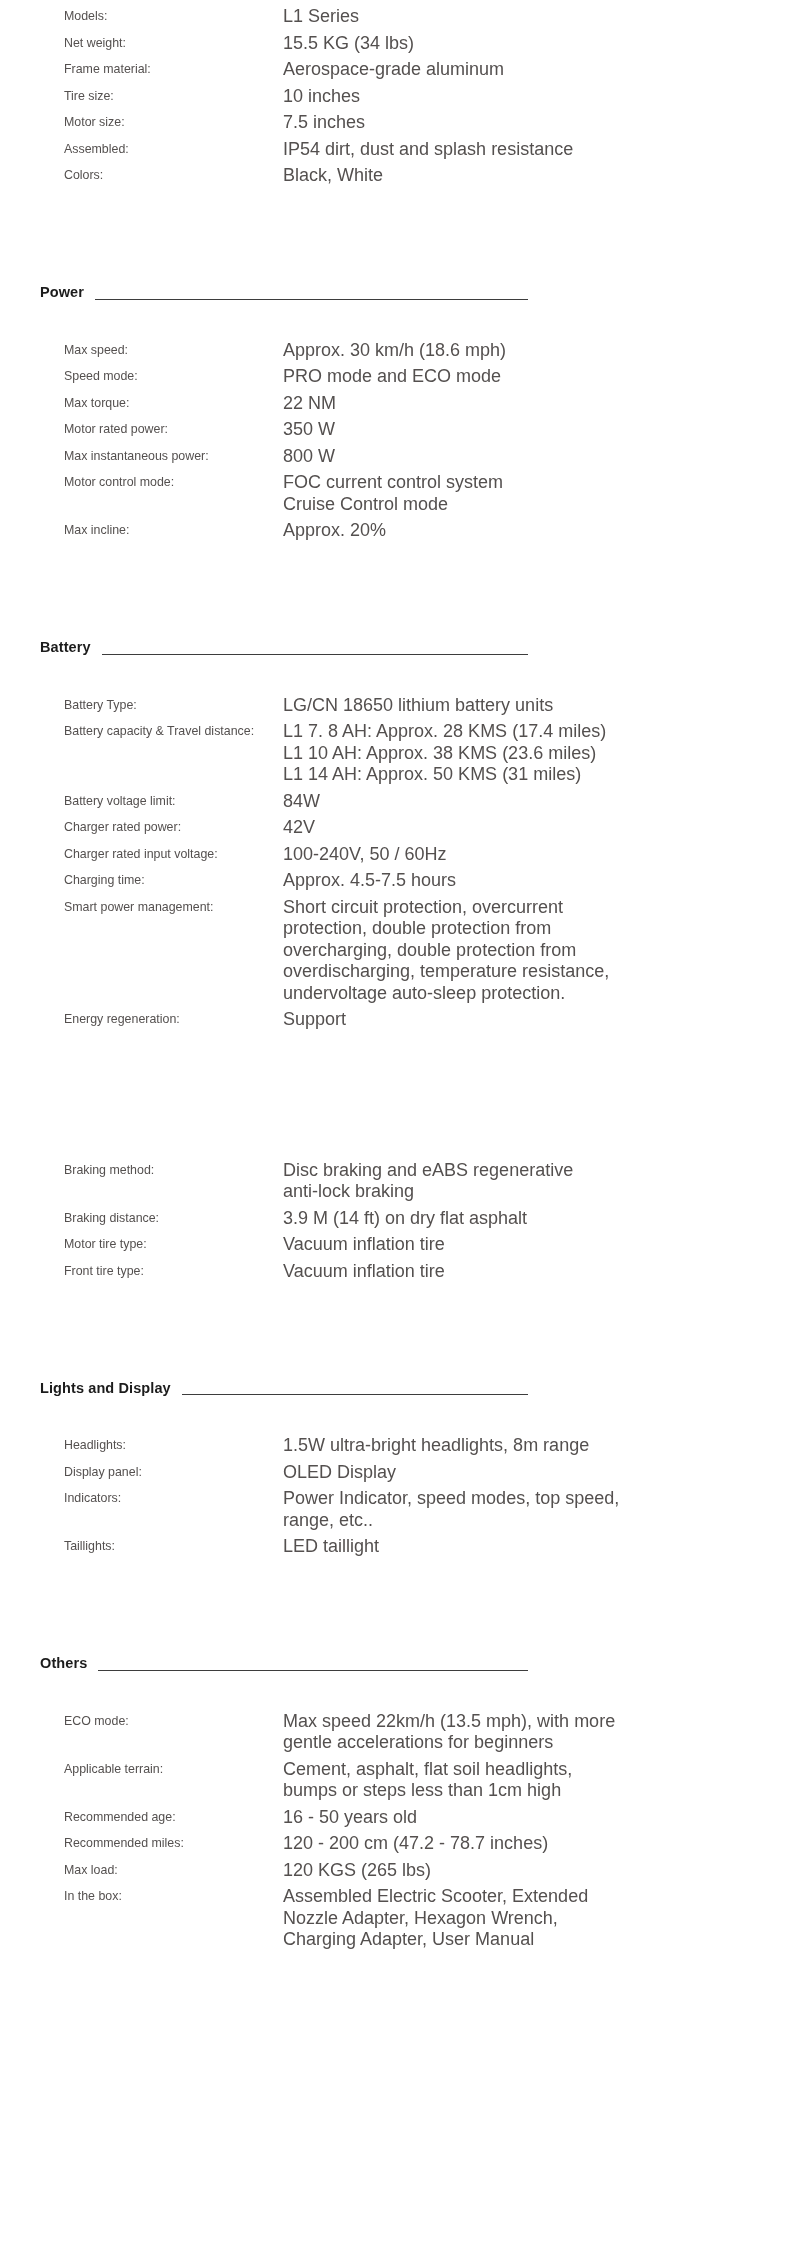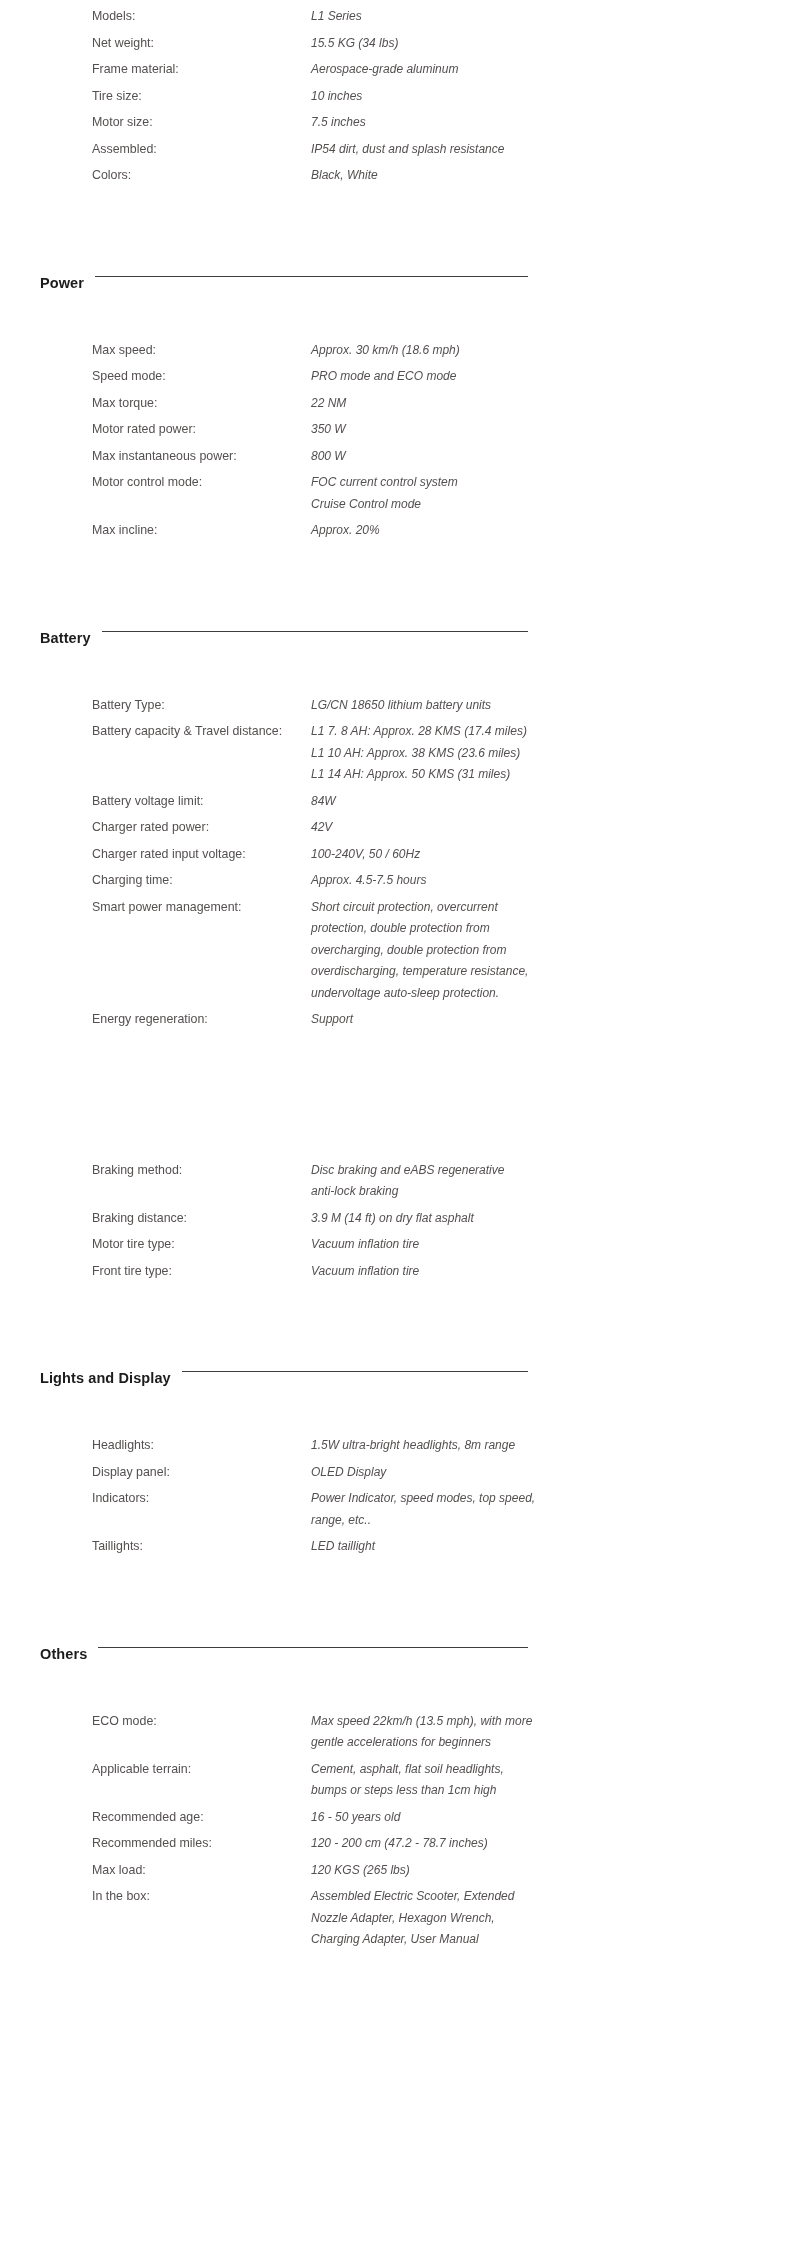--- a/index.html
+++ b/index.html
@@ -18,21 +18,21 @@
 
   .sheet {
     width: 800px;
     position: relative;
     padding-top: 6px;
   }
 
   
   .section-head {
     display: flex;
-    align-items: flex-start;
+    align-items: flex-end;
     margin: 0 0 0 40px;
     padding-right: 272px;
     height: 24px;
   }
   .section-head .title {
     font-size: 14.5px;
     font-weight: bold;
     color: #1c1c1c;
     letter-spacing: 0.1px;
     white-space: nowrap;
@@ -40,43 +40,42 @@
   }
   .section-head .rule {
     flex: 1 1 auto;
     height: 1px;
     background: #3d3d3d;
     margin-left: 11px;
   }
 
   
   .spec-table {
-    margin-left: 92px;
+    margin-left: 64px;
     padding-right: 4px;
   }
   .spec-row {
     display: flex;
     align-items: flex-start;
     margin-bottom: 5px;
   }
   .spec-label {
     flex: 0 0 219px;
     width: 219px;
     font-size: 12.4px;
     line-height: 21.5px;
     color: #54504f;
     font-weight: normal;
   }
   .spec-value {
     flex: 1 1 auto;
-    font-size: 12px;
+    font-size: 18px;
     line-height: 21.5px;
     color: #54504f;
     white-space: pre-line;
-    font-style: italic;
   }
 
   
   .gap-after-section { height: 44px; }
   .gap-before-head   { height: 40px; }
   .gap-after-head    { height: 40px; }
 </style>
 </head>
 <body>
 

